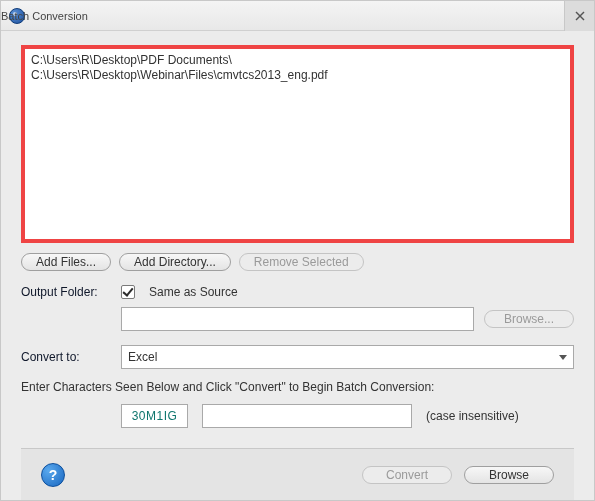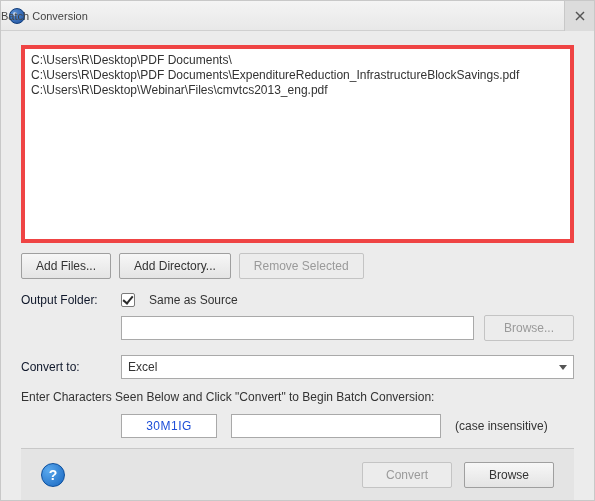--- a/index.html
+++ b/index.html
@@ -80,26 +80,26 @@
     line-height: 15px;
     color: #333;
   }
   .file-list div { white-space: nowrap; }
   .row-btns {
     margin-top: 10px;
     display: flex;
     gap: 8px;
   }
   .btn {
-    height: 26px;
+    height: 18px;
     padding: 0 14px;
     font-size: 12px;
     background: linear-gradient(to bottom, #f7f7f7, #e4e4e4);
     border: 1px solid #9f9f9f;
-    border-radius: 2px;
+    border-radius: 10px;
     cursor: pointer;
     color: #333;
     display: inline-flex;
     align-items: center;
     justify-content: center;
   }
   .btn.disabled {
     color: #9a9a9a;
     border-color: #c4c4c4;
     background: #ececec;
@@ -160,30 +160,30 @@
     color:#333;
   }
   .captcha-row {
     display:flex;
     align-items:center;
     gap:14px;
     margin-top:10px;
     margin-left: 100px;
   }
   .captcha-display {
-    width: 96px;
+    width: 67px;
     height:24px;
     border:1px solid #a9a9a9;
     background:#fff;
     display:flex;
     align-items:center;
     justify-content:center;
     font-size:12px;
     letter-spacing:0.5px;
-    color:#1d4ed8;
+    color:#0f766e;
   }
   .captcha-entry { width:210px; }
   .case-note { color:#333; }
   .footer {
     margin-top: auto;
     height: 52px;
     border-top: 1px solid #c8c8c8;
     background: #e4e4e4;
     display:flex;
     align-items:center;
@@ -218,21 +218,20 @@
         <line x1="1" y1="1" x2="9" y2="9" stroke="#555" stroke-width="1.4"></line>
         <line x1="9" y1="1" x2="1" y2="9" stroke="#555" stroke-width="1.4"></line>
       </svg>
     </div>
   </div>
 
   <div class="body">
 
     <div class="file-list">
       <div>C:\Users\R\Desktop\PDF Documents\</div>
-      <div>C:\Users\R\Desktop\PDF Documents\ExpenditureReduction_InfrastructureBlockSavings.pdf</div>
       <div>C:\Users\R\Desktop\Webinar\Files\cmvtcs2013_eng.pdf</div>
     </div>
 
     <div class="row-btns">
       <button class="btn">Add Files...</button>
       <button class="btn">Add Directory...</button>
       <button class="btn disabled">Remove Selected</button>
     </div>
 
     <div class="form-row">

